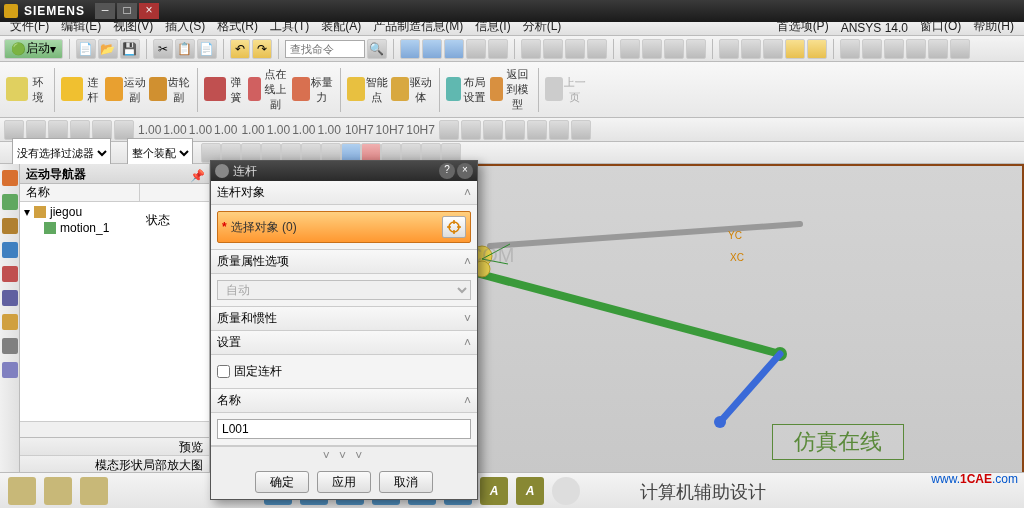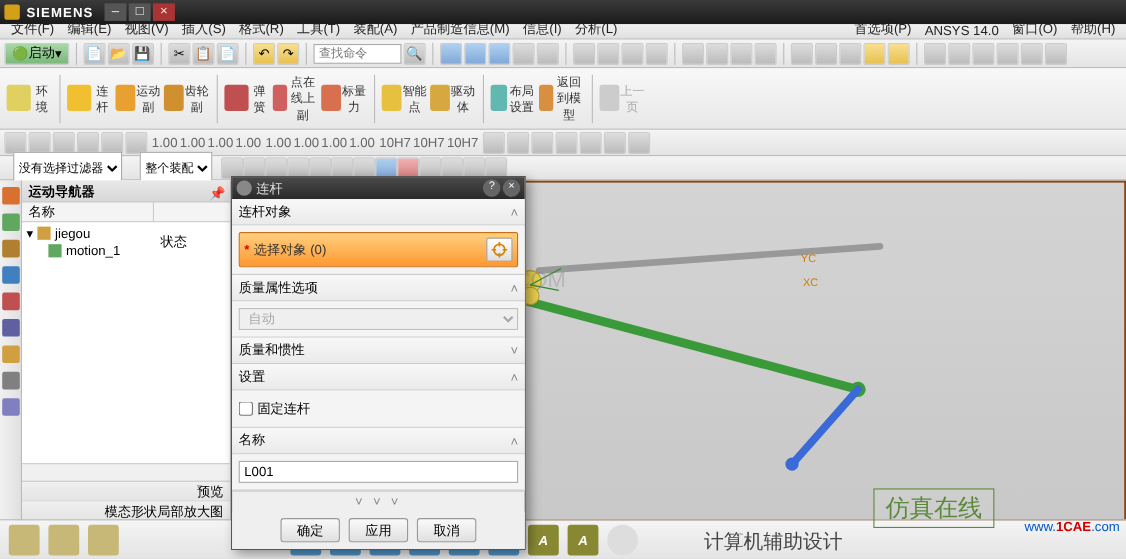--- a/index.html
+++ b/index.html
@@ -89,21 +89,21 @@
 .dlg-btns button { width: 54px; height: 22px; background: linear-gradient(#fafafa,#e0e0e0); border: 1px solid #999; border-radius: 3px; cursor: pointer; }
 .dlg-expand { text-align: center; padding: 2px; color: #888; letter-spacing: 3px; border-top: 1px solid #ccc; }
 
 
 .bottombar { position: absolute; bottom: 0; left: 0; right: 0; height: 36px; background: linear-gradient(#f4f4f4,#e4e4e4); border-top: 1px solid #bbb; display: flex; align-items: center; padding: 0 8px; gap: 8px; }
 .bottombar .btb { width: 28px; height: 28px; border-radius: 3px; }
 
 
 .watermark { position: absolute; color: #888; opacity: 0.35; font-size: 20px; pointer-events: none; }
 .footer-text { position: absolute; bottom: 4px; color: #444; font-size: 18px; pointer-events: none; }
-.logo-badge { position: absolute; right: 120px; bottom: 28px; color: #5a8a3a; font-family: KaiTi, serif; font-size: 22px; border: 1px solid #5a8a3a; padding: 2px 10px; background: rgba(255,255,255,0.1); }
+.logo-badge { position: absolute; right: 120px; bottom: 48px; color: #5a8a3a; font-family: KaiTi, serif; font-size: 22px; border: 1px solid #5a8a3a; padding: 2px 21px; background: rgba(255,255,255,0.1); }
 .url { position: absolute; right: 6px; bottom: 22px; font-size: 14px; }
 .url .w { color: #0055cc; }
 .url .r { color: #cc0000; font-weight: bold; }
 
 
 .geom { position: absolute; pointer-events: none; }
 .axis-label { position: absolute; font-size: 10px; color: #d08000; margin-left: 18px; }
 .triad-label { position: absolute; font-size: 10px; color: #555; }
 .model-label { position: absolute; font-size: 10px; color: #d08000; }
 </style>

